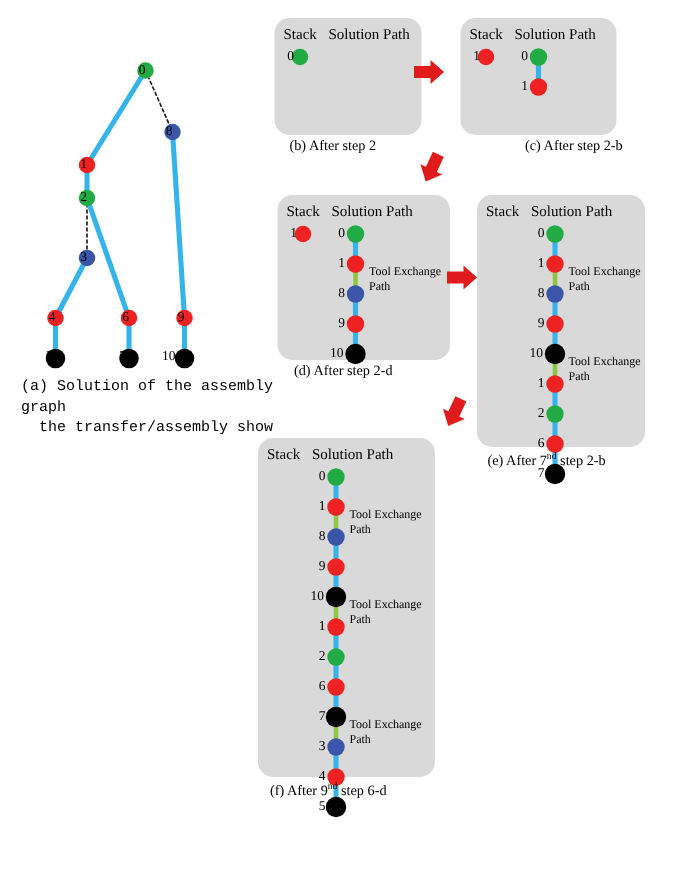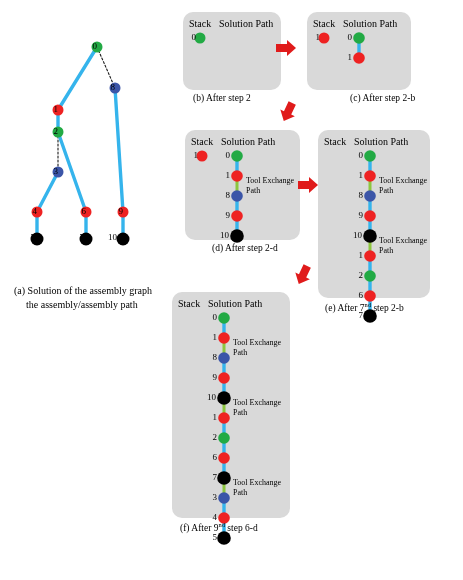--- a/index.html
+++ b/index.html
@@ -45,23 +45,22 @@
     font-size:9.5px;
     color:#000;
     white-space:nowrap;
     font-family:"Liberation Serif", serif;
   }
   .cap-a{
     position:absolute;
     font-size:10px;
     color:#000;
     line-height:1.35;
-    font-family:Liberation Serif, serif;
+    font-family:Liberation Mono, monospace;
     width:175px;
-    margin-top:32px;
   }
   sup{font-size:0.68em;vertical-align:super;}
 </style>
 </head>
 <body>
 
 <div class="canvas">
 
   <div id="panels-host">
       <div class="panel" style="left: 183px; top: 12px; width: 98px; height: 78px; background: rgb(217, 217, 217);"></div>
@@ -236,24 +235,24 @@
         <div>Path</div>
       </div>
       <div class="tep" style="left: 233px; top: 478px;">
         <div>Tool Exchange</div>
         <div>Path</div>
       </div>
     </div>
 
   <div class="cap-a" style="left:14px;top:252px;">
     <div>(a) Solution of the assembly graph</div>
-    <div style="padding-left:12px;">the assembly/assembly path</div>
+    <div style="padding-left:12px;">the transfer/assembly show</div>
   </div>
 
   <div class="caption" style="left:193px;top:93px;">(b) After step 2</div>
   <div class="caption" style="left:310px;top:93px;margin-left:40px;">(c) After step 2-b</div>
-  <div class="caption" style="left:212px;top:243px;">(d) After step 2-d</div>
+  <div class="caption" style="left:196px;top:243px;">(d) After step 2-d</div>
 
   <div class="caption" style="left:325px;top:301px;"><span>(e) After 7</span><sup>nd</sup><span> step 2-b</span></div>
 
   <div class="caption" style="left:180px;top:521px;"><span>(f) After 9</span><sup>nd</sup><span> step 6-d</span></div>
 
 </div>
 
 </body></html>

